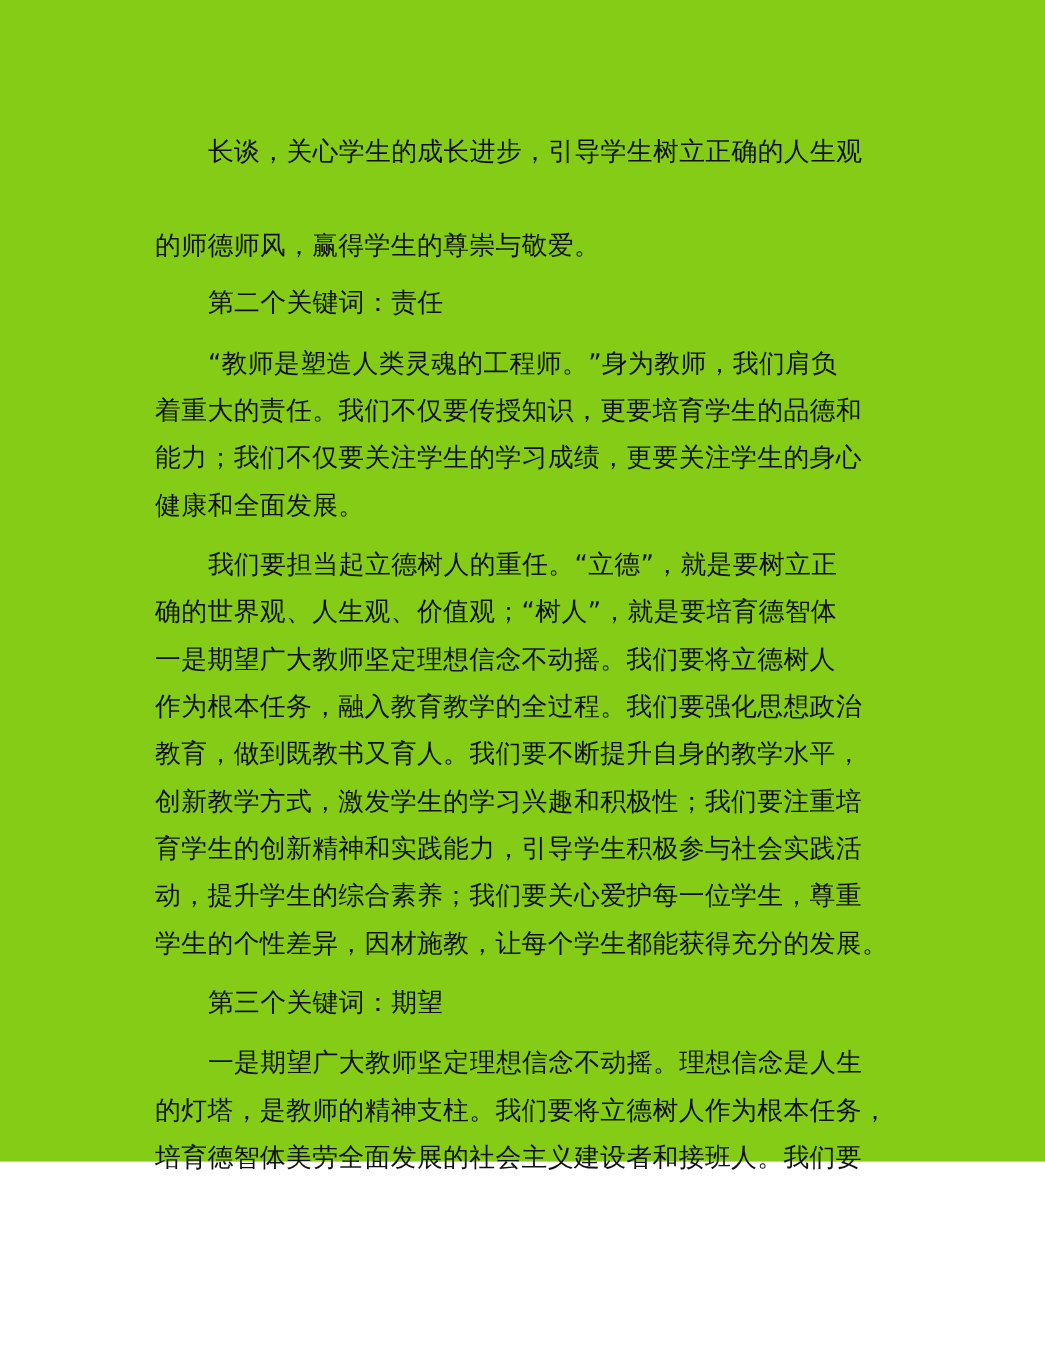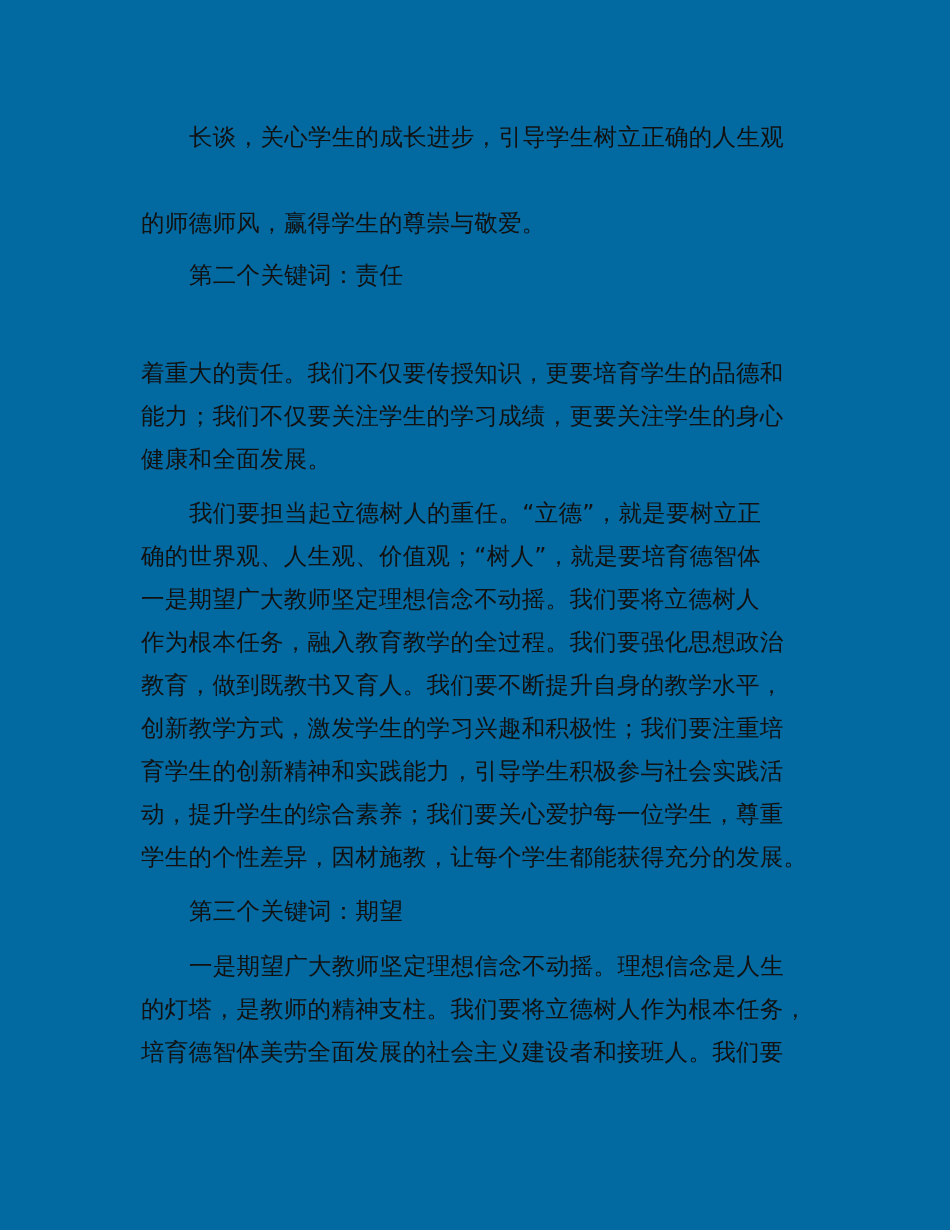--- a/index.html
+++ b/index.html
@@ -13,42 +13,43 @@
       position: relative;
       overflow: hidden;
       font-family: "DejaVu Sans", "Liberation Sans", sans-serif;
       color: #111111;
     }
     .page {
       position: absolute;
       left: 0;
       top: 0;
       width: 950px;
-      height: 1230px;
-      background: #0369a1;
+      height: 1056px;
+      background: #84cc16;
     }
     .line {
       position: absolute;
       left: 141px;
       font-size: 23.5px;
       line-height: 30px;
       white-space: nowrap;
       letter-spacing: 0.3px;
     }
     .indent { left: 189px; }
   </style>
 </head>
 <body>
 
 <div class="page">
   <div class="line indent" style="top:122px">长谈，关心学生的成长进步，引导学生树立正确的人生观</div>
   <div class="line" style="top:208px">的师德师风，赢得学生的尊崇与敬爱。</div>
 
   <div class="line indent" style="top:260px">第二个关键词：责任</div>
 
+  <div class="line indent" style="top:315px">“教师是塑造人类灵魂的工程师。”身为教师，我们肩负</div>
   <div class="line" style="top:358px">着重大的责任。我们不仅要传授知识，更要培育学生的品德和</div>
   <div class="line" style="top:401px">能力；我们不仅要关注学生的学习成绩，更要关注学生的身心</div>
   <div class="line" style="top:444px">健康和全面发展。</div>
 
   <div class="line indent" style="top:498px">我们要担当起立德树人的重任。“立德”，就是要树立正</div>
   <div class="line" style="top:541px">确的世界观、人生观、价值观；“树人”，就是要培育德智体</div>
   <div class="line" style="top:584px">一是期望广大教师坚定理想信念不动摇。我们要将立德树人</div>
   <div class="line" style="top:627px">作为根本任务，融入教育教学的全过程。我们要强化思想政治</div>
   <div class="line" style="top:670px">教育，做到既教书又育人。我们要不断提升自身的教学水平，</div>
   <div class="line" style="top:713px">创新教学方式，激发学生的学习兴趣和积极性；我们要注重培</div>

